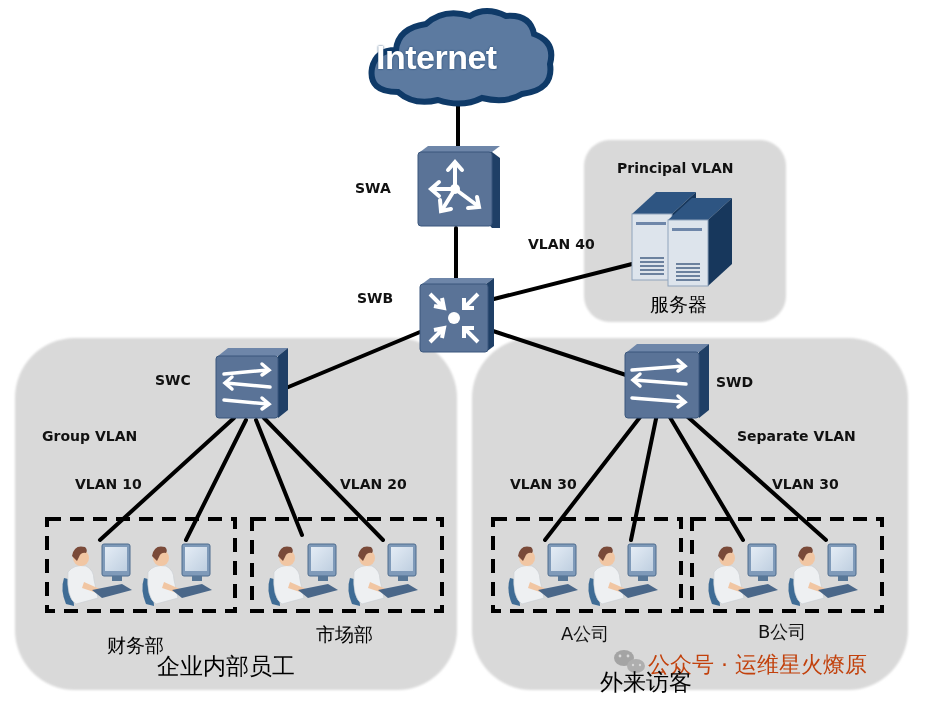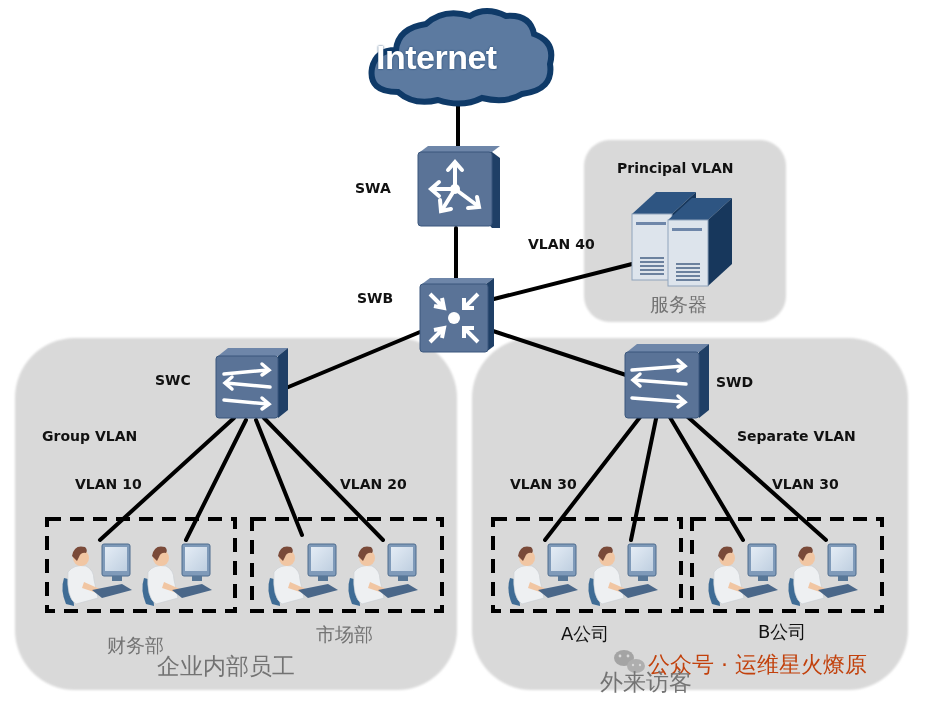--- a/index.html
+++ b/index.html
@@ -1,19 +1,19 @@
 <!DOCTYPE html>
 <html><head>
 <meta charset="utf-8">
 <style>
   html, body { margin: 0; padding: 0; background: #ffffff; }
   body { width: 934px; height: 702px; position: relative; overflow: hidden; font-family: "Liberation Sans", "DejaVu Sans", sans-serif; }
   #canvas { position: absolute; left: 0; top: 0; }
   .lbl { position: absolute; font-family: "DejaVu Sans", "Liberation Sans", sans-serif; font-weight: bold; color: #111; font-size: 14px; white-space: nowrap; }
-  .cn { position: absolute; font-family: Liberation Mono, monospace; color: #737373; font-size: 19px; white-space: nowrap; }
+  .cn { position: absolute; font-family: Liberation Mono, monospace; color: #000000; font-size: 19px; white-space: nowrap; }
   .cn-big { font-size: 23px; }
   .watermark { position: absolute; font-family: "DejaVu Sans", sans-serif; color: #c2410c; font-size: 22px; white-space: nowrap; }
 </style>
 </head>
 <body>
 
 <svg id="canvas" width="934" height="702" viewBox="0 0 934 702">
   <defs>
     <filter id="fuzz">
         <feGaussianBlur stdDeviation="0.8"></feGaussianBlur>

